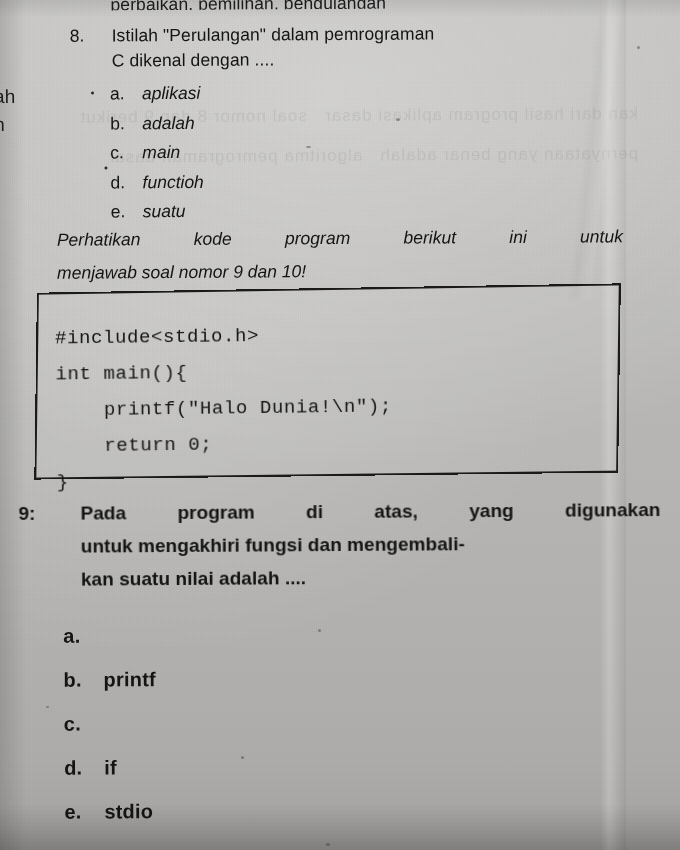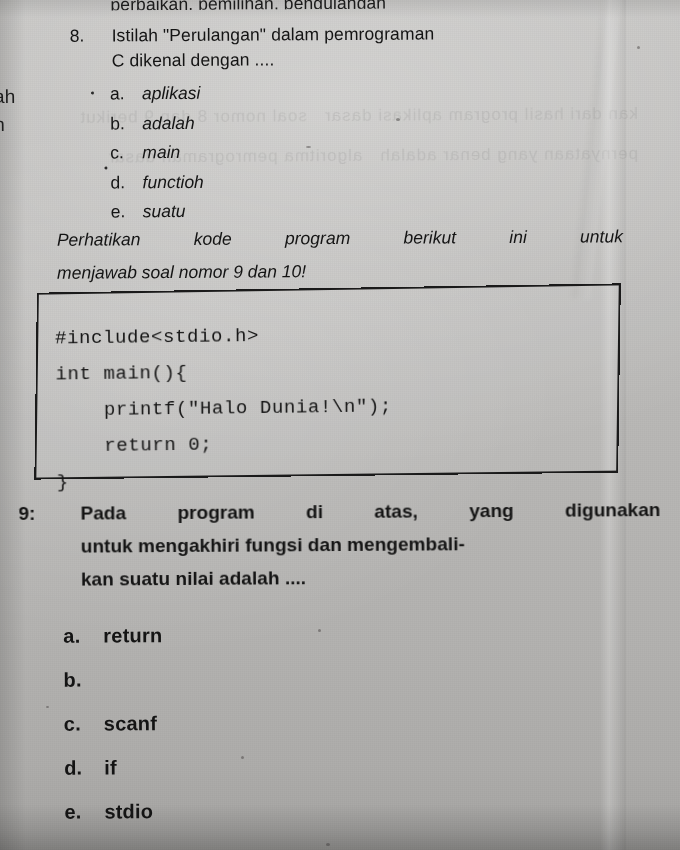--- a/index.html
+++ b/index.html
@@ -361,28 +361,27 @@
           <span class="l1">Pada program di atas, yang digunakan</span>
           <span class="l2">untuk mengakhiri fungsi dan mengembali-</span>
           <span class="l3">kan suatu nilai adalah ....</span>
         </span>
       </div>
     </div>
 
     <div class="opts9">
       <div class="opt9">
         <span class="lab">a.</span>
-        <span>return</span>
       </div>
       <div class="opt9">
         <span class="lab">b.</span>
+        <span>printf</span>
       </div>
       <div class="opt9">
         <span class="lab">c.</span>
-        <span>scanf</span>
       </div>
       <div class="opt9">
         <span class="lab">d.</span>
         <span>if</span>
       </div>
       <div class="opt9">
         <span class="lab">e.</span>
         <span>stdio</span>
       </div>
     </div>

